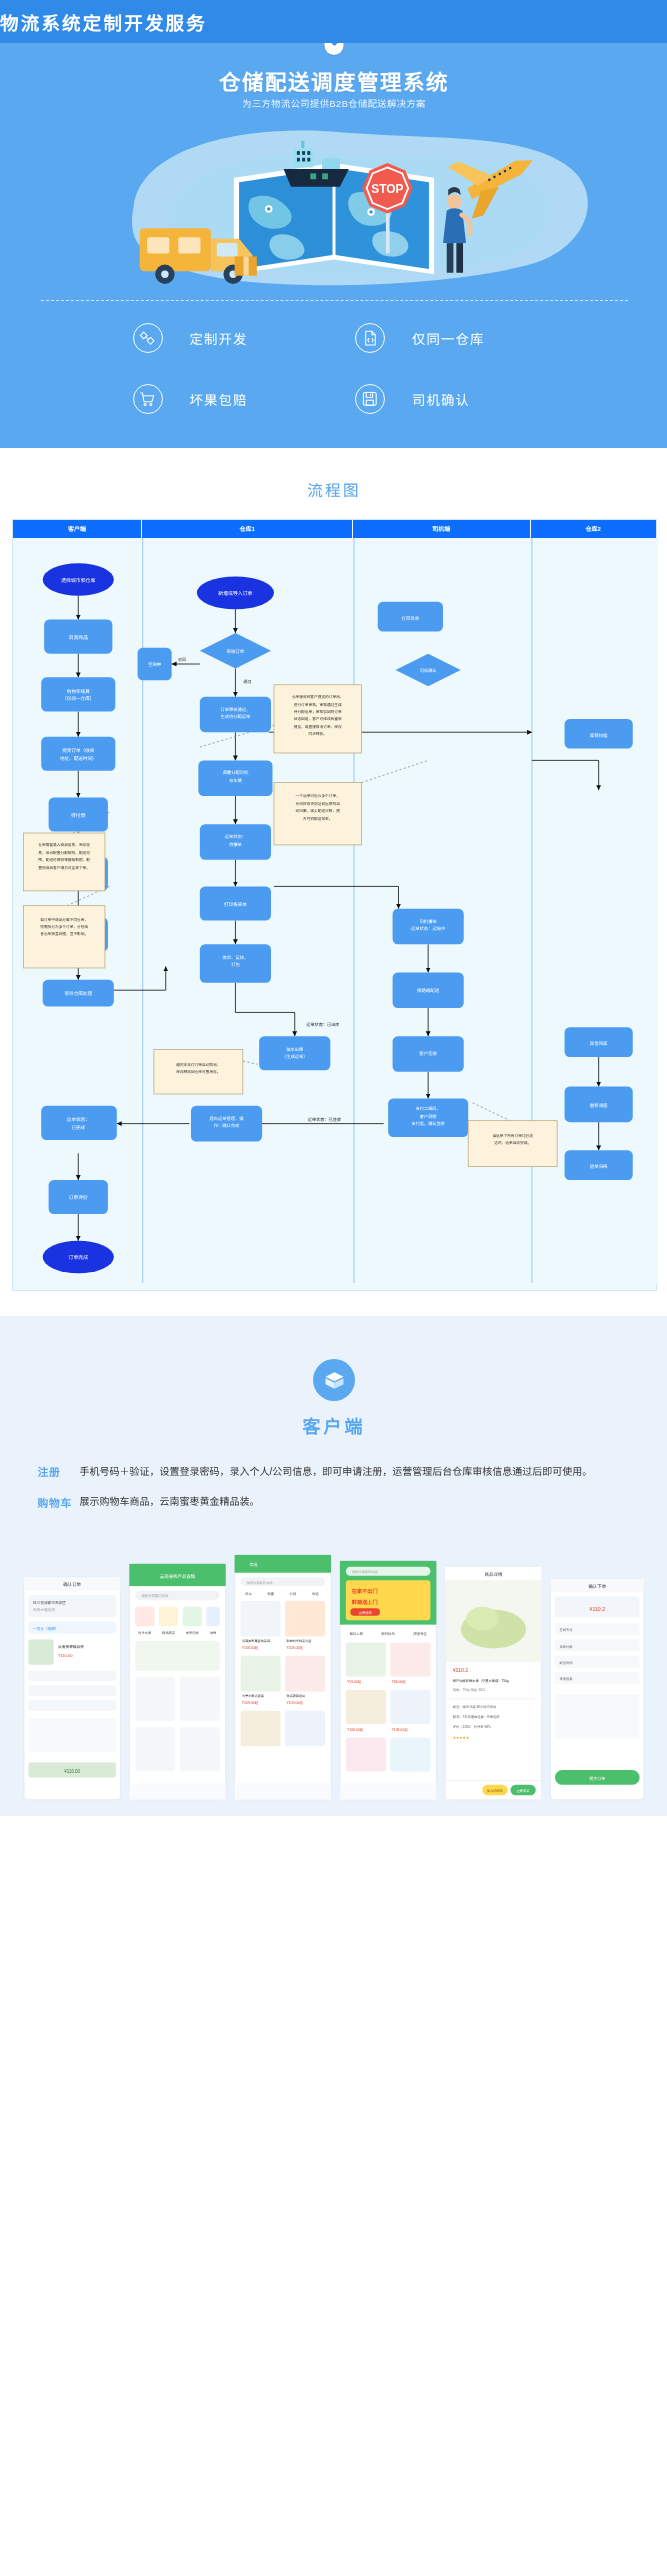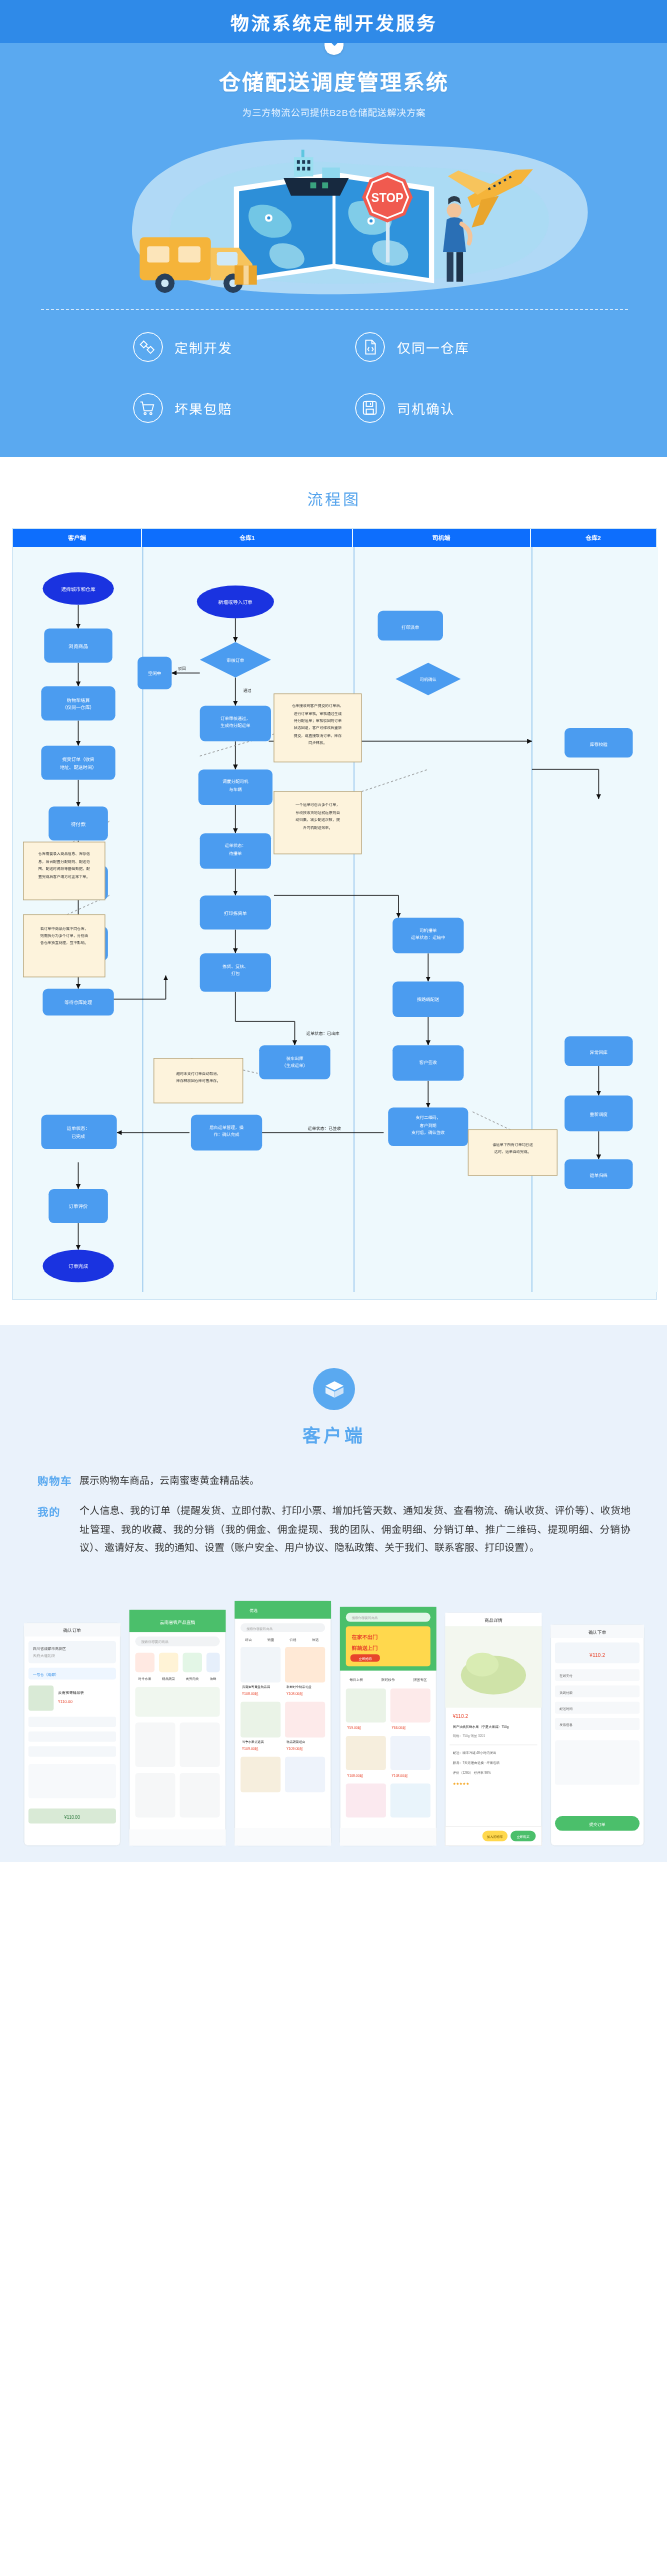--- a/index.html
+++ b/index.html
@@ -10,21 +10,21 @@
     background:#ffffff;
     width:668px;
     overflow-x:hidden;
   }
   .page { width:668px; position:relative; }
 
   
   .topbar {
     height:43px;
     background:#2f8ae8;
-    display:flex; align-items:center; justify-content:center;
+    display:flex; align-items:center; justify-content:flex-start;
   }
   .topbar-title {
     color:#fff;
     font-size:18.5px;
     font-weight:bold;
     letter-spacing:2.2px;
   }
 
   
   .hero {
@@ -52,21 +52,20 @@
     font-weight:bold;
     letter-spacing:1.5px;
     margin-top:6px;
     text-shadow:0 0.7px 1.5px rgba(0,0,0,.07);
   }
   .hero-sub {
     text-align:center;
     color:#eaf4ff;
     font-size:9.3px;
     letter-spacing:0.4px;
-    margin-top:9px;
   }
 
   
   .illo {
     position:relative;
     height:178px;
     margin-top:7.4px;
   }
   .illo svg { position:absolute; left:50%; top:0; transform:translateX(-50%); }
 
@@ -78,21 +77,21 @@
   }
 
   
   .features {
     width:445px;
     margin:22px auto 0 auto;
     display:grid;
     grid-template-columns:1fr 1fr;
     row-gap:31px;
   }
-  .feat { display:flex; align-items:center; gap:12px; padding-left:21px; }
+  .feat { display:flex; align-items:center; gap:27px; padding-left:21px; }
   .feat-ic {
     width:30px; height:30px;
     border:1.2px solid rgba(255,255,255,.95);
     border-radius:50%;
     display:flex; align-items:center; justify-content:center;
     flex:0 0 auto;
   }
   .feat-lb { color:#fff; font-size:13.4px; letter-spacing:1.1px; }
 
   
@@ -549,26 +548,26 @@
       <svg width="21" height="21" viewBox="0 0 28 28">
         <path d="M14 3 L26 9 L14 15 L2 9 Z" fill="#ffffff"></path>
         <path d="M2 11 L14 17 L14 25 L2 19 Z" fill="#e6f1fc"></path>
         <path d="M26 11 L14 17 L14 25 L26 19 Z" fill="#cfe3f7"></path>
       </svg>
     </div>
     <div class="client-title">客户端</div>
 
     <div class="client-list">
       <div class="cl-row">
+        <div class="cl-key">注册</div>
+        <div class="cl-val">手机号码＋验证，设置登录密码，录入个人/公司信息，即可申请注册，运营管理后台仓库审核信息通过后即可使用。</div>
+      </div>
+      <div class="cl-row">
         <div class="cl-key">购物车</div>
         <div class="cl-val">展示购物车商品，云南蜜枣黄金精品装。</div>
-      </div>
-      <div class="cl-row">
-        <div class="cl-key">我的</div>
-        <div class="cl-val">个人信息、我的订单（提醒发货、立即付款、打印小票、增加托管天数、通知发货、查看物流、确认收货、评价等）、收货地址管理、我的收藏、我的分销（我的佣金、佣金提现、我的团队、佣金明细、分销订单、推广二维码、提现明细、分销协议）、邀请好友、我的通知、设置（账户安全、用户协议、隐私政策、关于我们、联系客服、打印设置）。</div>
       </div>
     </div>
   </div>
 
   <div class="shots">
     <svg width="653" height="267" viewBox="0 0 880 360" font-family="'Liberation Sans','DejaVu Sans',sans-serif">
 
       <g transform="translate(22,38)">
         <rect x="0" y="0" width="130" height="300" rx="5" fill="#fff" stroke="#dfe6ee"></rect>
         <rect x="0" y="0" width="130" height="18" fill="#f7f9fb"></rect>

